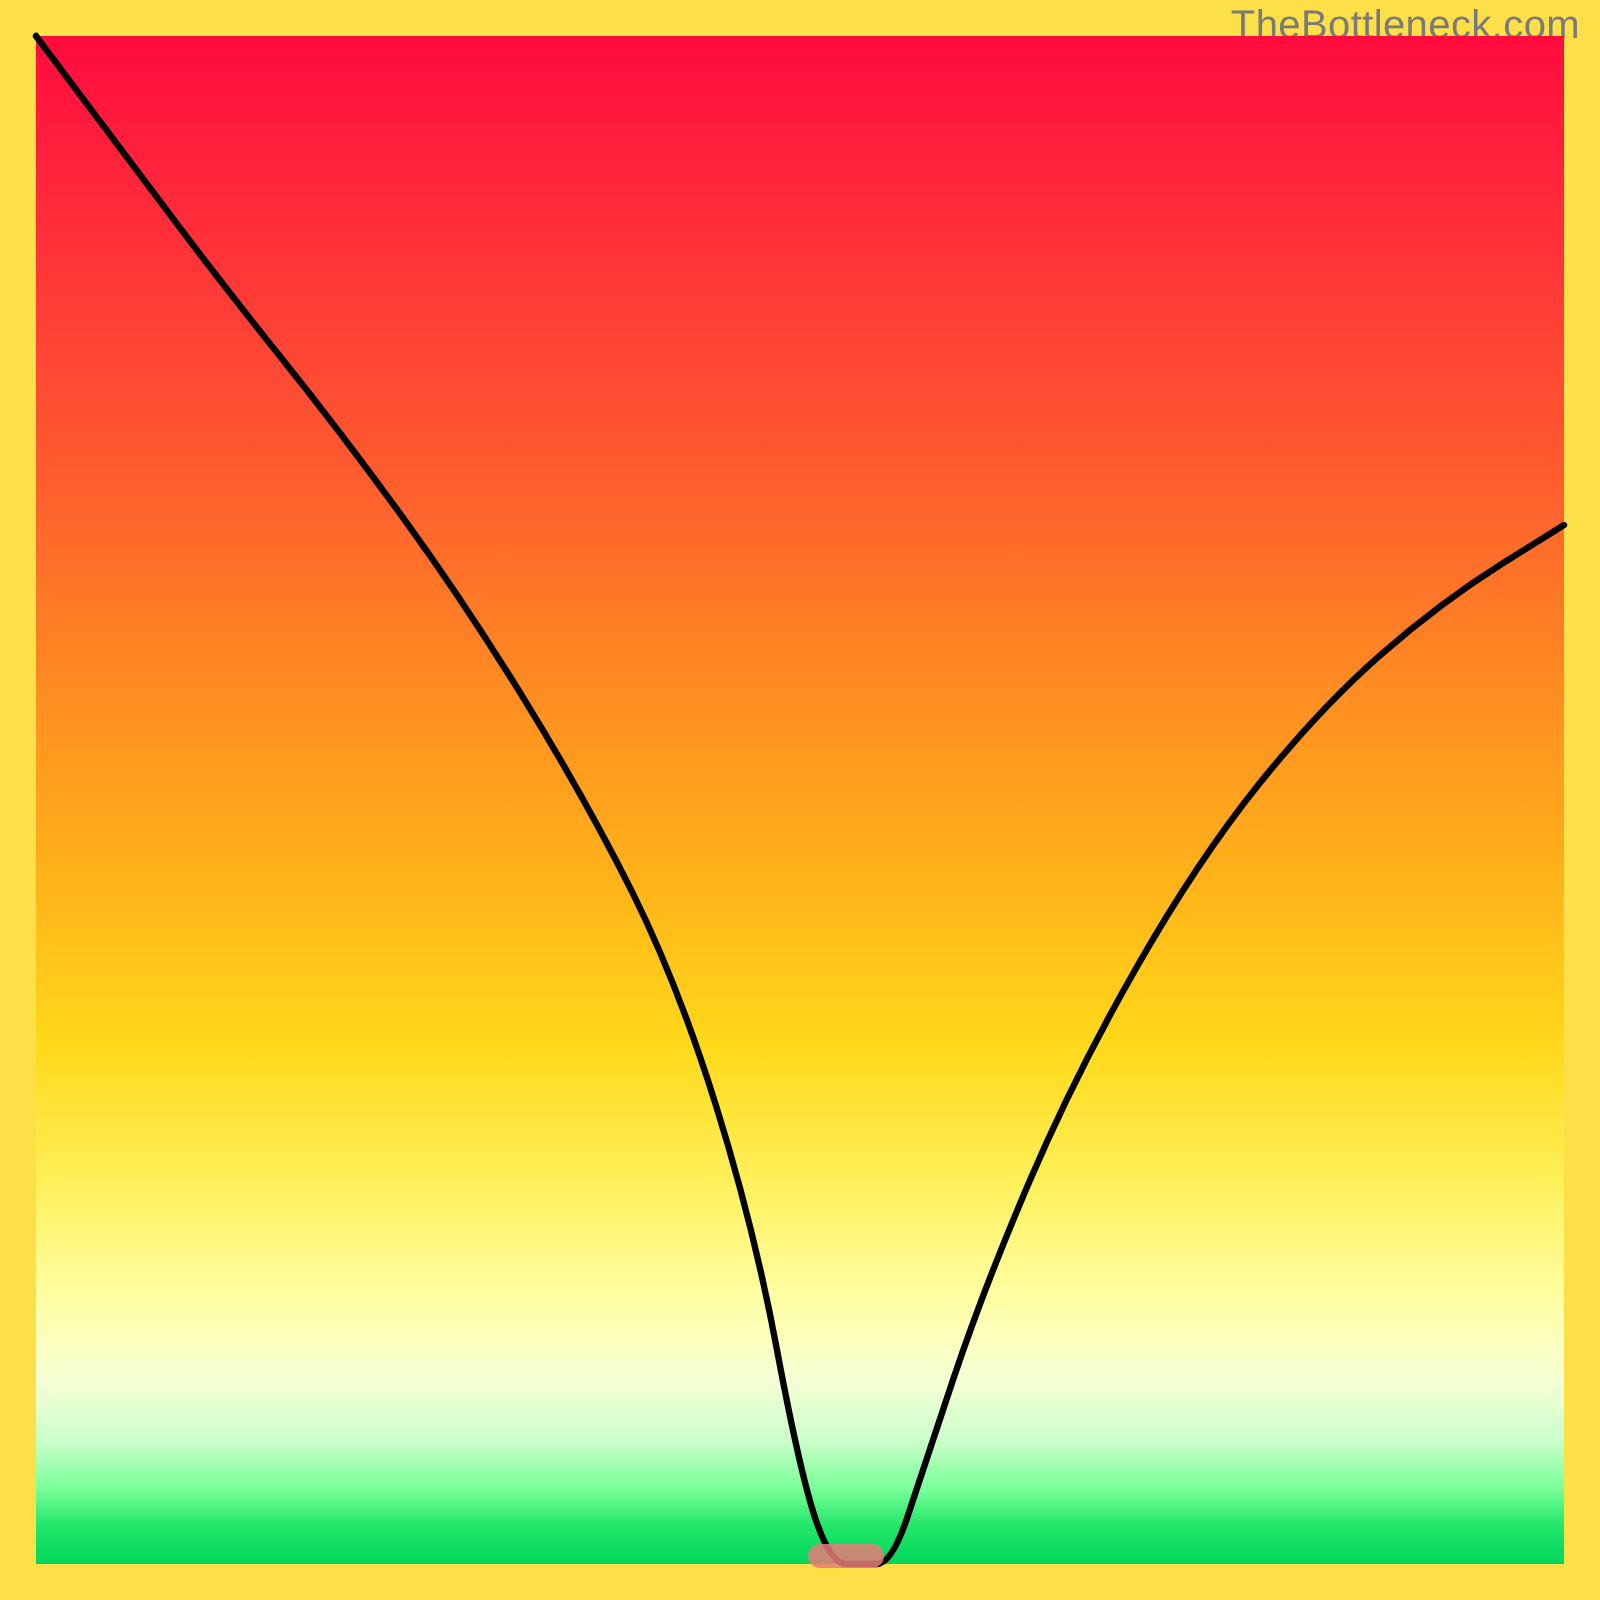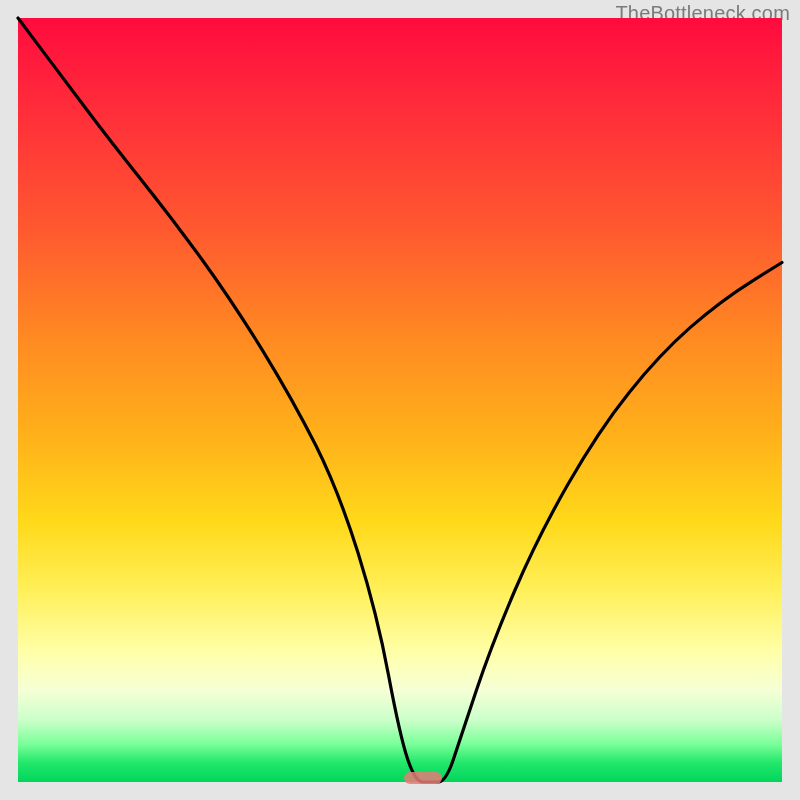--- a/index.html
+++ b/index.html
@@ -10,21 +10,21 @@
     background: #000;
     overflow: hidden;
     font-family: Arial, Helvetica, sans-serif;
   }
   .frame {
     position: absolute;
     left: 0;
     top: 0;
     width: 800px;
     height: 800px;
-    background: #e5e5e5;
+    background: #fde047;
   }
   .plot {
     position: absolute;
     left: 18px;
     top: 18px;
     width: 764px;
     height: 764px;
     
     background: linear-gradient(
       to bottom,

